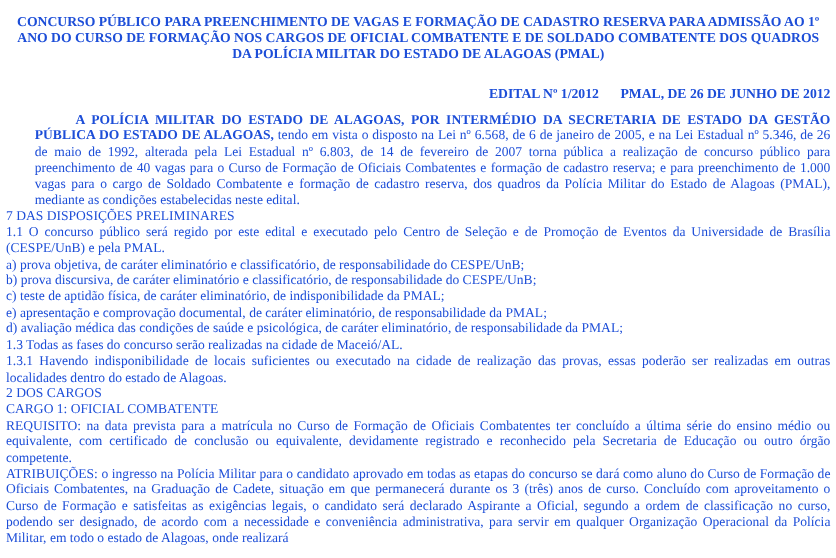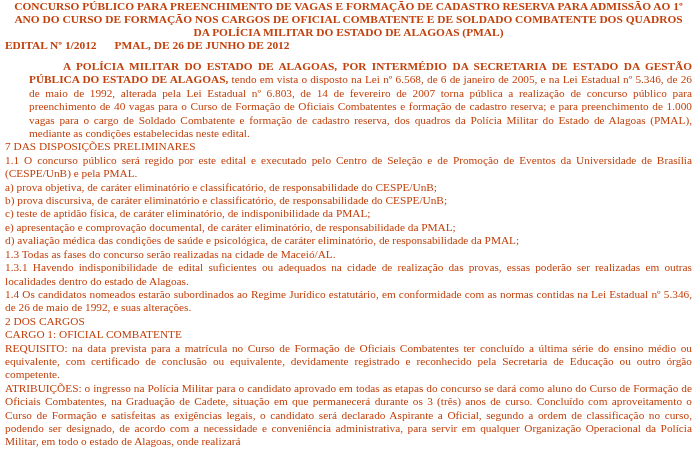--- a/index.html
+++ b/index.html
@@ -4,37 +4,38 @@
 <style>
   html, body { margin: 0; padding: 0; }
   body {
     width: 697px; height: 465px;
     overflow: hidden;
     background: #ffffff;
   }
   .page {
     box-sizing: border-box;
     width: 697px; height: 465px;
-    padding: 0 5px 0 5px;
+    padding: 13px 5px 0 5px;
     overflow: hidden;
     font-family: "Liberation Serif", "DejaVu Serif", serif;
-    color: #c2410c;
+    color: #1d4ed8;
     background: #ffffff;
   }
   .title-block {
     text-align: center;
     font-weight: bold;
     font-size: 11.4px;
     line-height: 13px;
   }
   .edital-line {
-    text-align: left;
+    text-align: right;
     font-weight: bold;
     font-size: 11.4px;
     line-height: 13px;
+    margin-top: 21px;
   }
   .edital-gap { display: inline-block; width: 18px; }
   .doc-body {
     margin-top: 8px;
     font-size: 11.3px;
     line-height: 13.4px;
     text-align: justify;
   }
   .para { margin: 0; }
   .intro { text-indent: 34px; margin-left: 24px; }
@@ -51,20 +52,19 @@
   <div class="doc-body">
       <p class="para intro"><span class="lead">A POLÍCIA MILITAR DO ESTADO DE ALAGOAS, POR INTERMÉDIO DA SECRETARIA DE ESTADO DA GESTÃO PÚBLICA DO ESTADO DE ALAGOAS,</span> tendo em vista o disposto na Lei nº 6.568, de 6 de janeiro de 2005, e na Lei Estadual nº 5.346, de 26 de maio de 1992, alterada pela Lei Estadual nº 6.803, de 14 de fevereiro de 2007 torna pública a realização de concurso público para preenchimento de 40 vagas para o Curso de Formação de Oficiais Combatentes e formação de cadastro reserva; e para preenchimento de 1.000 vagas para o cargo de Soldado Combatente e formação de cadastro reserva, dos quadros da Polícia Militar do Estado de Alagoas (PMAL), mediante as condições estabelecidas neste edital.</p>
       <p class="para heading">7 DAS DISPOSIÇÕES PRELIMINARES</p>
       <p class="para item">1.1 O concurso público será regido por este edital e executado pelo Centro de Seleção e de Promoção de Eventos da Universidade de Brasília (CESPE/UnB) e pela PMAL.</p>
       <p class="para item">a) prova objetiva, de caráter eliminatório e classificatório, de responsabilidade do CESPE/UnB;</p>
       <p class="para item">b) prova discursiva, de caráter eliminatório e classificatório, de responsabilidade do CESPE/UnB;</p>
       <p class="para item">c) teste de aptidão física, de caráter eliminatório, de indisponibilidade da PMAL;</p>
       <p class="para item">e) apresentação e comprovação documental, de caráter eliminatório, de responsabilidade da PMAL;</p>
       <p class="para item">d) avaliação médica das condições de saúde e psicológica, de caráter eliminatório, de responsabilidade da PMAL;</p>
       <p class="para item">1.3 Todas as fases do concurso serão realizadas na cidade de Maceió/AL.</p>
-      <p class="para item">1.3.1 Havendo indisponibilidade de edital suficientes ou adequados na cidade de realização das provas, essas poderão ser realizadas em outras localidades dentro do estado de Alagoas.</p>
-      <p class="para item">1.4 Os candidatos nomeados estarão subordinados ao Regime Jurídico estatutário, em conformidade com as normas contidas na Lei Estadual nº 5.346, de 26 de maio de 1992, e suas alterações.</p>
+      <p class="para item">1.3.1 Havendo indisponibilidade de locais suficientes ou executado na cidade de realização das provas, essas poderão ser realizadas em outras localidades dentro do estado de Alagoas.</p>
       <p class="para heading">2 DOS CARGOS</p>
       <p class="para heading">CARGO 1: OFICIAL COMBATENTE</p>
       <p class="para item">REQUISITO: na data prevista para a matrícula no Curso de Formação de Oficiais Combatentes ter concluído a última série do ensino médio ou equivalente, com certificado de conclusão ou equivalente, devidamente registrado e reconhecido pela Secretaria de Educação ou outro órgão competente.</p>
       <p class="para item">ATRIBUIÇÕES: o ingresso na Polícia Militar para o candidato aprovado em todas as etapas do concurso se dará como aluno do Curso de Formação de Oficiais Combatentes, na Graduação de Cadete, situação em que permanecerá durante os 3 (três) anos de curso. Concluído com aproveitamento o Curso de Formação e satisfeitas as exigências legais, o candidato será declarado Aspirante a Oficial, segundo a ordem de classificação no curso, podendo ser designado, de acordo com a necessidade e conveniência administrativa, para servir em qualquer Organização Operacional da Polícia Militar, em todo o estado de Alagoas, onde realizará</p>
     </div>
 </div>
 
 </body></html>

